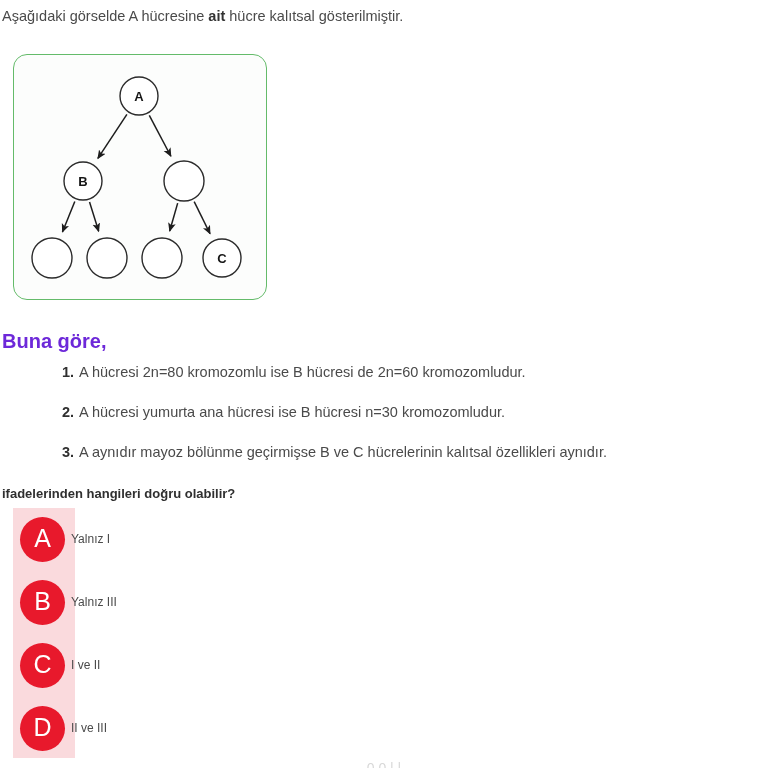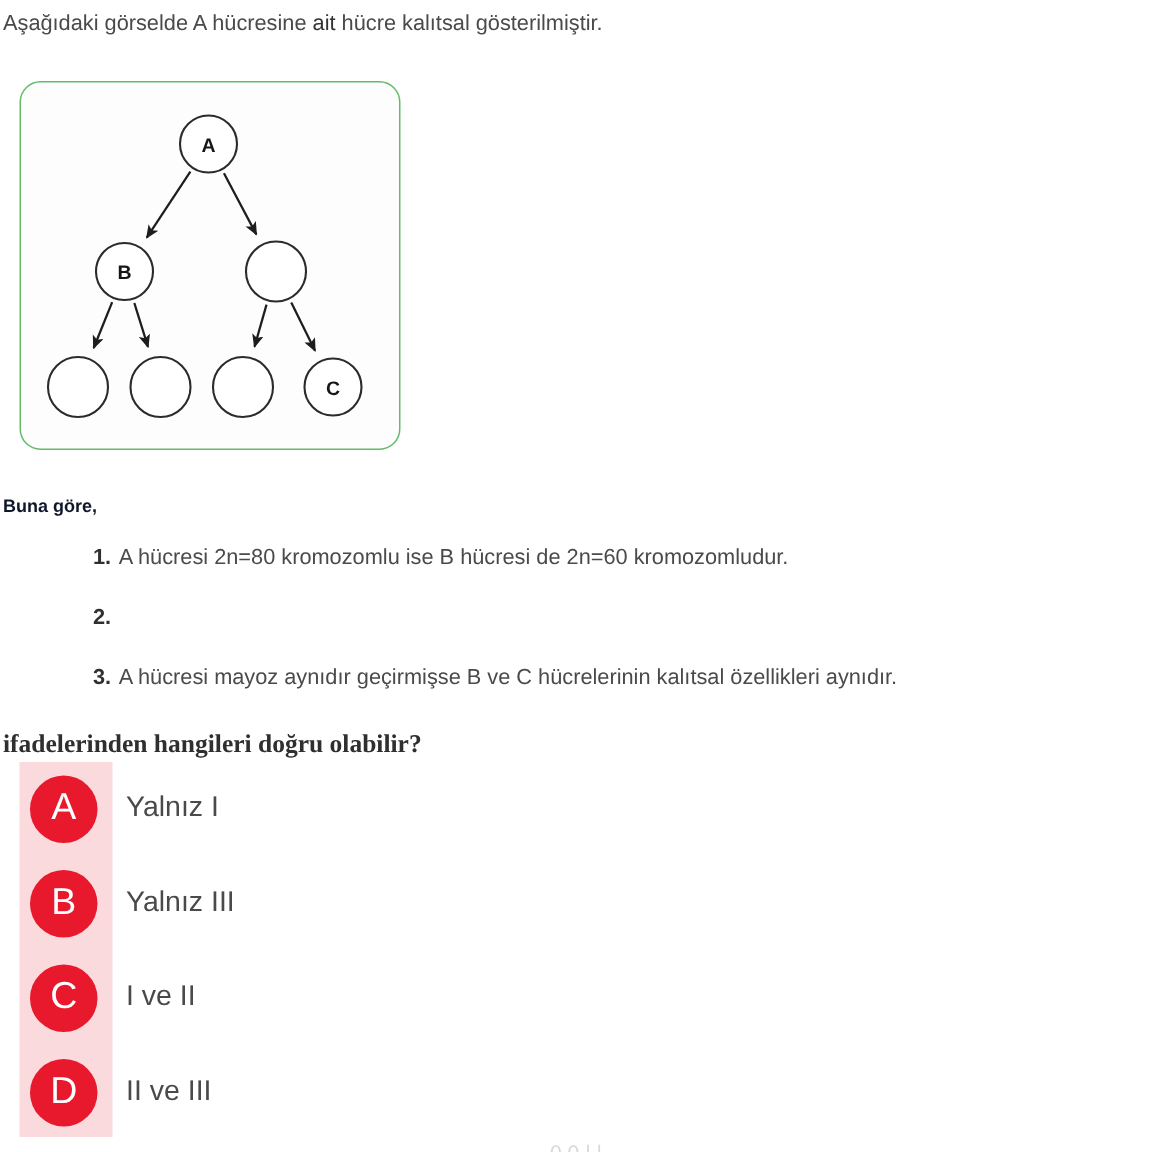--- a/index.html
+++ b/index.html
@@ -21,21 +21,21 @@
   .intro {
     position: absolute;
     left: 2px;
     top: 6px;
     font-size: 14.5px;
     line-height: 20px;
     color: #4a4a4a;
     white-space: nowrap;
   }
   .intro .bold {
-    font-weight: 400;
+    font-weight: 700;
     color: #333;
   }
 
   
   .figure-card {
     position: absolute;
     left: 13px;
     top: 54px;
     width: 254px;
     height: 246px;
@@ -69,23 +69,23 @@
     stroke: #1d1d1d;
     stroke-width: 1.5;
     fill: none;
   }
 
   
   .buna-gore {
     position: absolute;
     left: 2px;
     top: 330px;
-    font-size: 12px;
-    font-weight: 700;
-    color: #0f172a;
+    font-size: 20px;
+    font-weight: 700;
+    color: #6d28d9;
   }
 
   
   .statements {
     position: absolute;
     left: 0;
     top: 362px;
     width: 768px;
   }
   .statement {
@@ -102,24 +102,23 @@
     font-weight: 700;
     color: #303030;
     margin-right: 5px;
   }
 
   
   .prompt {
     position: absolute;
     left: 2px;
     top: 486px;
-    font-size: 17px;
+    font-size: 13px;
     font-weight: 700;
     color: #2f2f2f;
-    font-family: Liberation Serif, serif;
   }
 
   
   .options-strip {
     position: absolute;
     left: 13px;
     top: 508px;
     width: 62px;
     height: 250px;
     background: #fadadd;
@@ -147,23 +146,23 @@
     font-weight: 400;
     display: flex;
     align-items: center;
     justify-content: center;
     box-sizing: border-box;
     line-height: 1;
     padding-bottom: 2px;
   }
   .option-text {
     position: absolute;
-    left: 84px;
+    left: 71px;
     top: 22px;
-    font-size: 19px;
+    font-size: 12px;
     line-height: 18px;
     color: #4a4a4a;
     white-space: nowrap;
     text-align: right;
   }
 
   
   .footer-cut {
     position: absolute;
     left: 0;
@@ -228,24 +227,25 @@
 
 <div class="buna-gore">Buna göre,</div>
 
 <div class="statements" id="statements-container">
     <div class="statement">
       <span class="statement-num">1.</span>
       <span>A hücresi 2n=80 kromozomlu ise B hücresi de 2n=60 kromozomludur.</span>
     </div>
     <div class="statement">
       <span class="statement-num">2.</span>
+      <span>A hücresi yumurta ana hücresi ise B hücresi n=30 kromozomludur.</span>
     </div>
     <div class="statement">
       <span class="statement-num">3.</span>
-      <span>A hücresi mayoz aynıdır geçirmişse B ve C hücrelerinin kalıtsal özellikleri aynıdır.</span>
+      <span>A aynıdır mayoz bölünme geçirmişse B ve C hücrelerinin kalıtsal özellikleri aynıdır.</span>
     </div>
   </div>
 
 <div class="prompt">ifadelerinden hangileri doğru olabilir?</div>
 
 <div class="options-strip"></div>
 <div class="options" id="options-container">
     <div class="option-row">
       <div class="option-badge" style="background: rgb(232, 25, 44);">A</div>
       <div class="option-text">Yalnız I</div>

